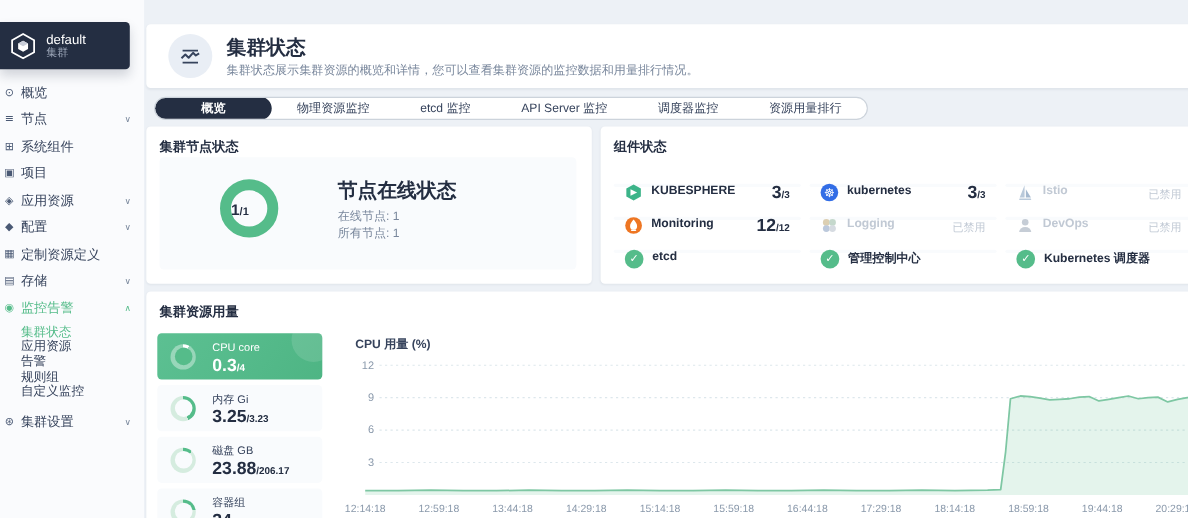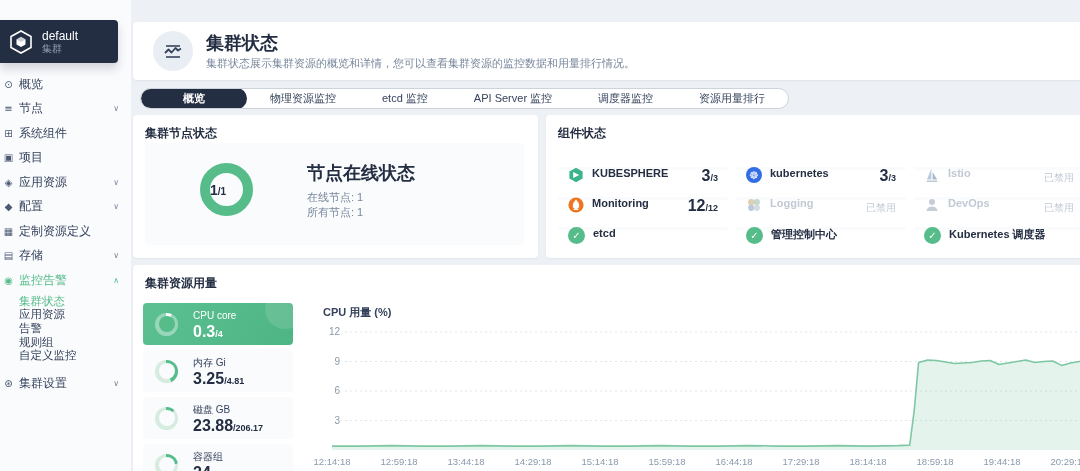--- a/index.html
+++ b/index.html
@@ -285,21 +285,21 @@
       <span class="res-ring" style="background: conic-gradient(rgb(255, 255, 255) 8%, rgba(255, 255, 255, 0.38) 0deg);"></span>
       <span class="res-texts">
         <span class="res-label">CPU core</span><br>
         <span class="res-value"><span>0.3</span><span class="res-total">/4</span></span>
       </span>
     </div>
     <div class="res-card">
       <span class="res-ring" style="background: conic-gradient(rgb(85, 188, 138) 43%, rgb(213, 236, 223) 0deg);"></span>
       <span class="res-texts">
         <span class="res-label">内存 Gi</span><br>
-        <span class="res-value"><span>3.25</span><span class="res-total">/4.81</span></span>
+        <span class="res-value"><span>3.25</span><span class="res-total">/3.23</span></span>
       </span>
     </div>
     <div class="res-card">
       <span class="res-ring" style="background: conic-gradient(rgb(85, 188, 138) 12%, rgb(213, 236, 223) 0deg);"></span>
       <span class="res-texts">
         <span class="res-label">磁盘 GB</span><br>
         <span class="res-value"><span>23.88</span><span class="res-total">/206.17</span></span>
       </span>
     </div>
     <div class="res-card">

